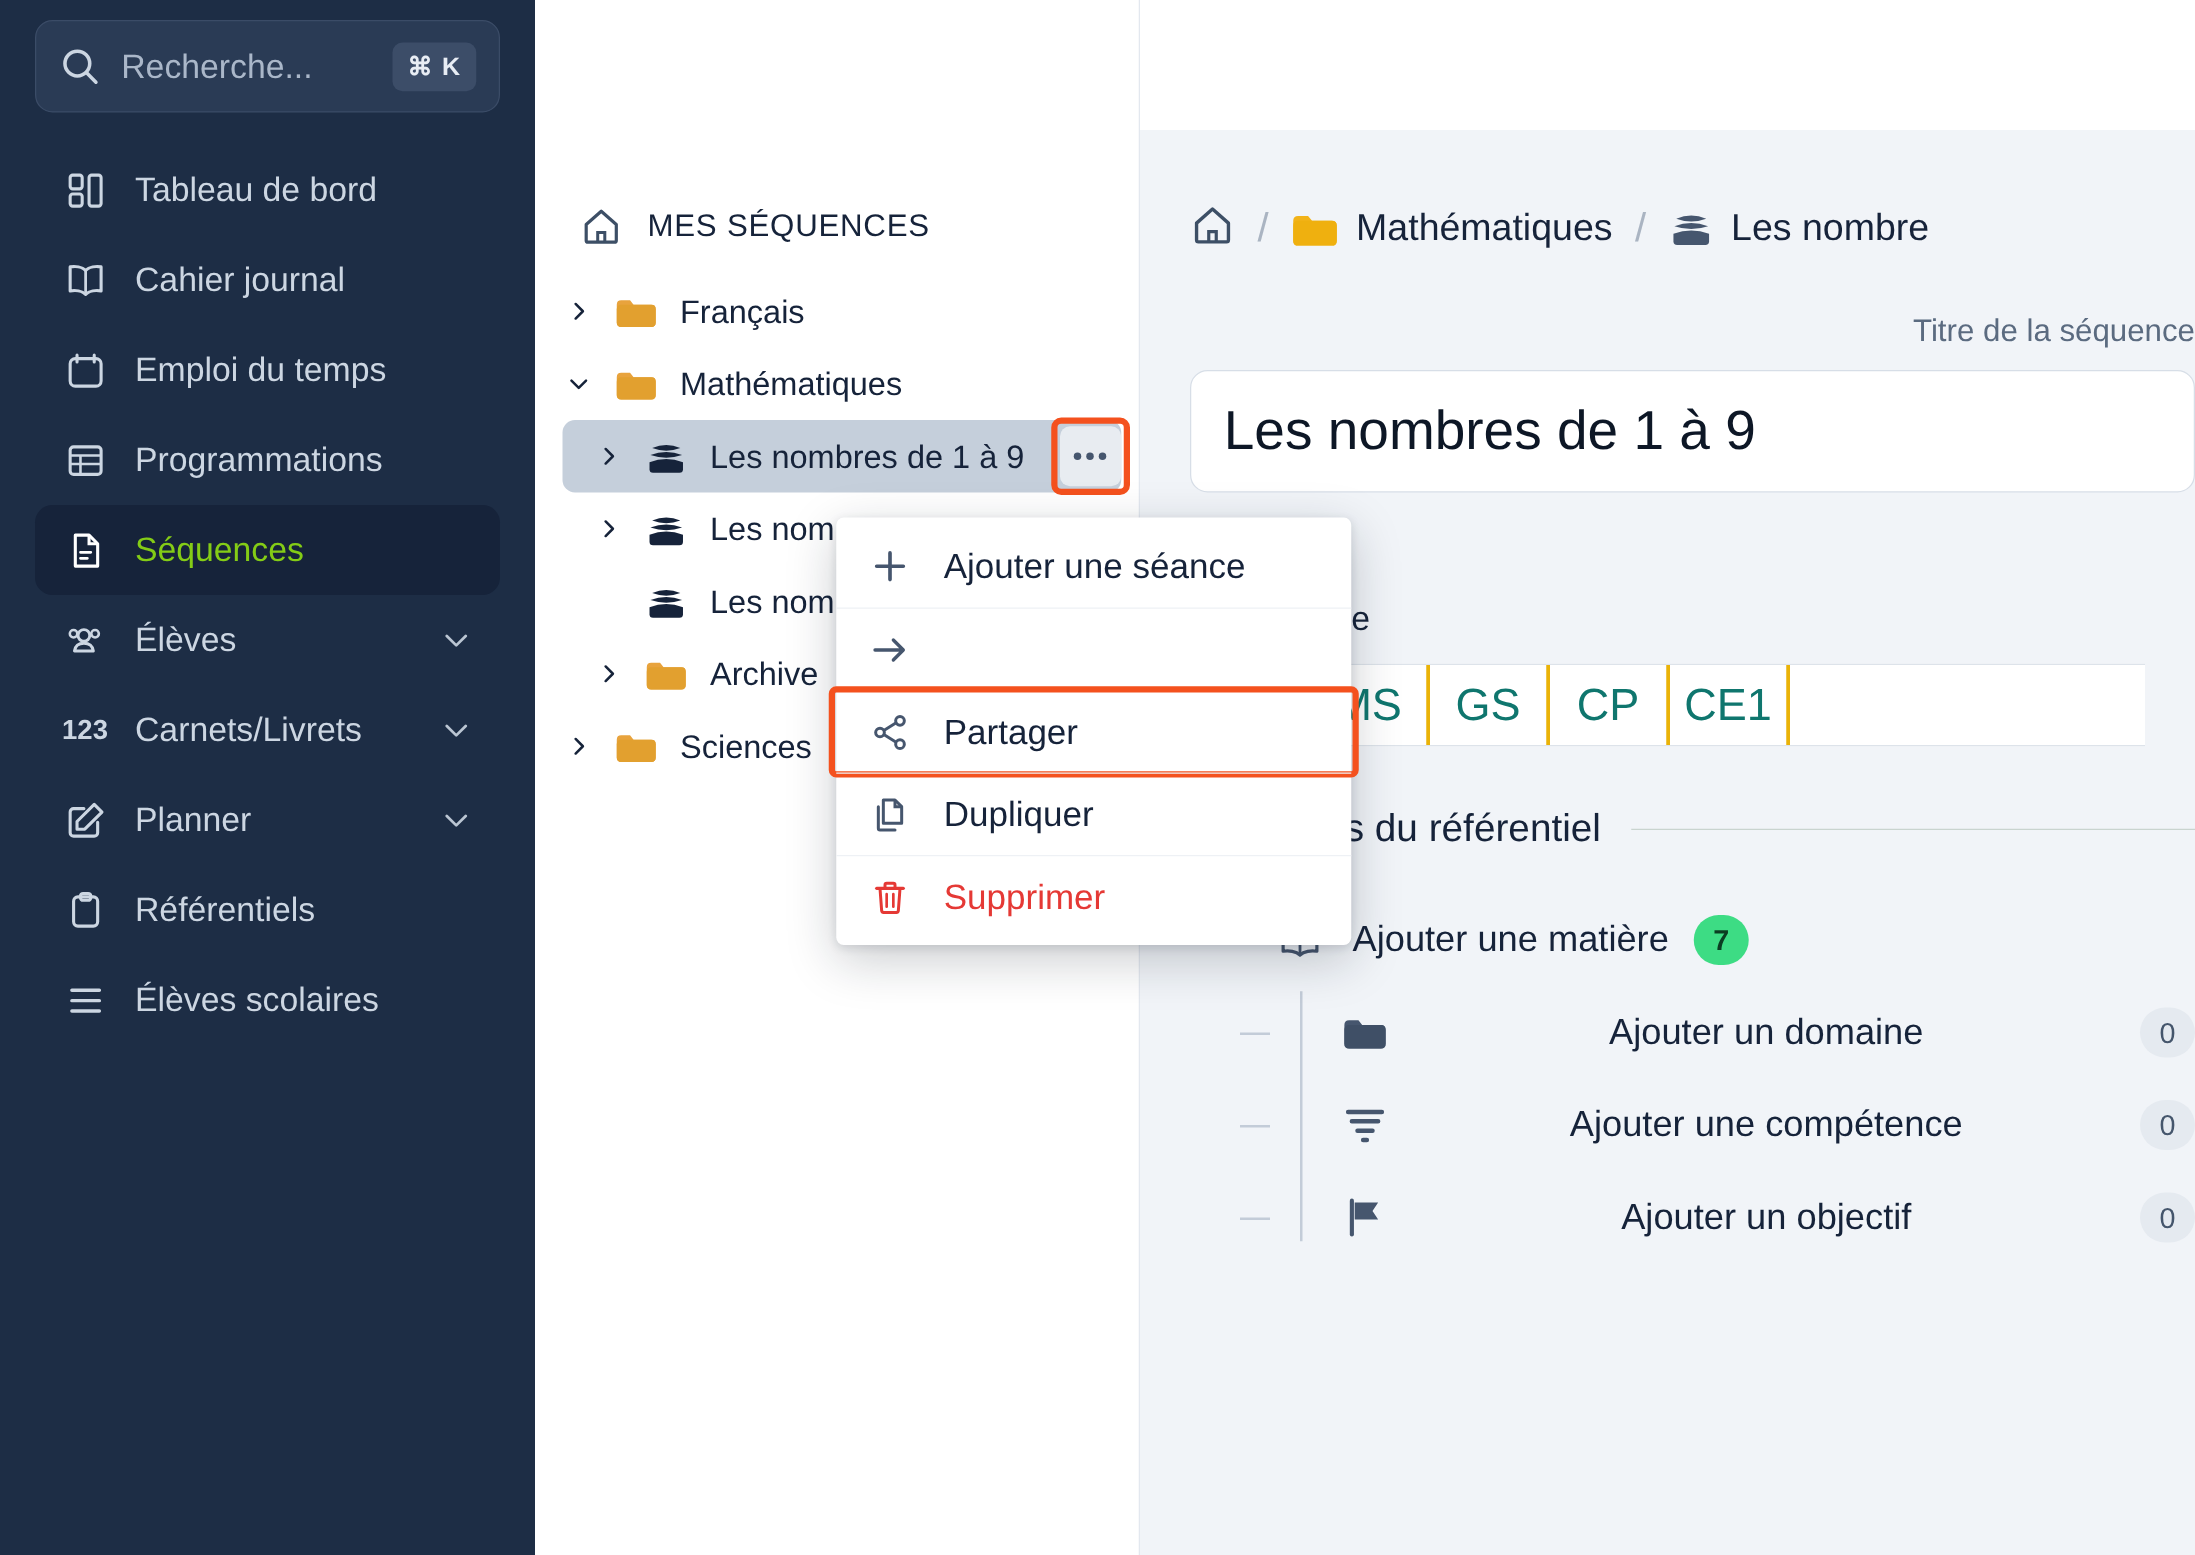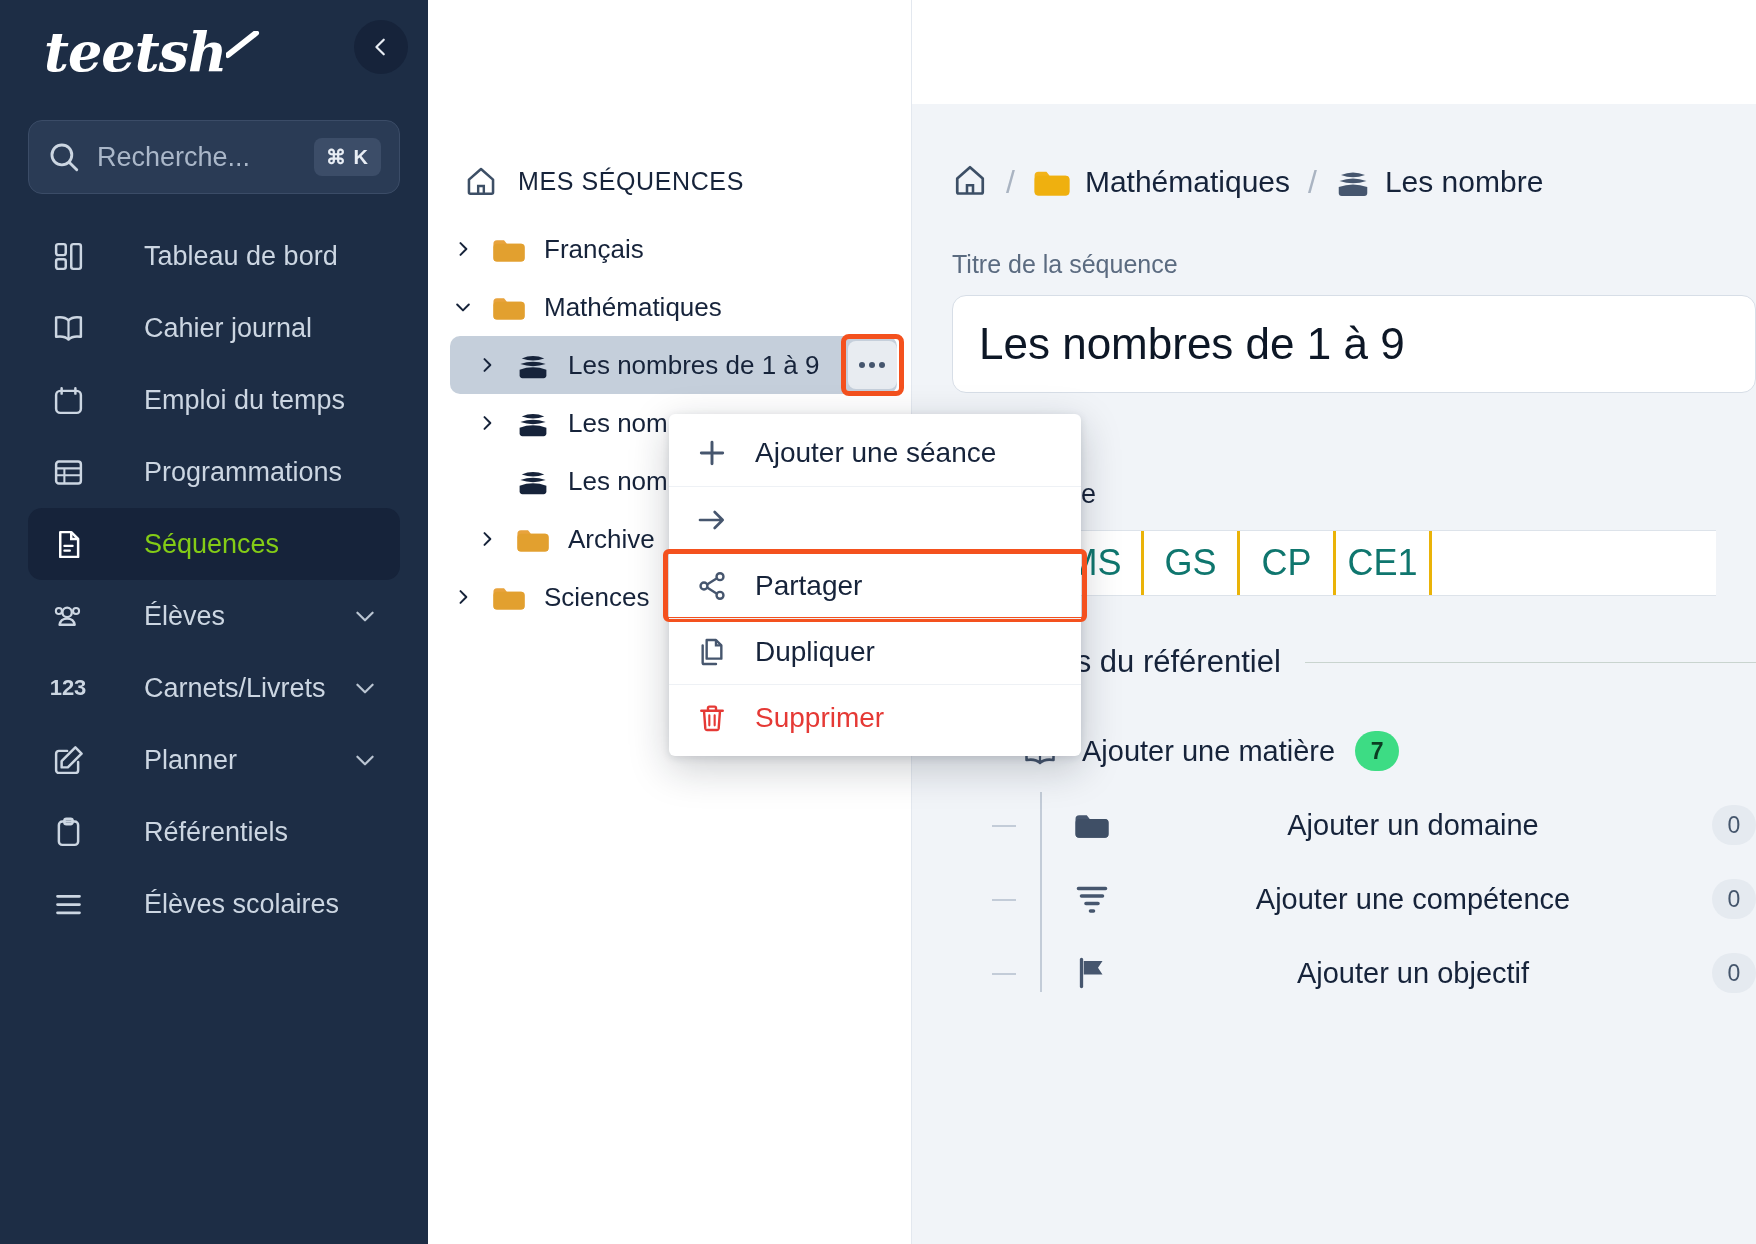--- a/index.html
+++ b/index.html
@@ -94,21 +94,21 @@
   }
   .nav-item.active {
     background: #16233a;
     color: #84cc16;
   }
   .nav-item .nicon {
     width: 36px; height: 36px; flex: 0 0 36px;
     display: flex; align-items: center; justify-content: center;
   }
   .nav-item .nicon svg { width: 33px; height: 33px; }
-  .nav-item .nlabel { flex: 1; margin-left: 36px; }
+  .nav-item .nlabel { flex: 1; }
   .nav-item .chev { width: 26px; height: 26px; flex: 0 0 26px; opacity: .9; }
   .num-icon {
     font-size: 22px; font-weight: 700; color: #ccd6e2;
     letter-spacing: 0px;
   }
 
   
   .tree-panel {
     width: 484px;
     flex: 0 0 484px;
@@ -177,21 +177,21 @@
     padding: 58px 0 0 40px;
     white-space: nowrap;
   }
   .breadcrumb .bc-home svg { width: 36px; height: 36px; }
   .breadcrumb .sep { color: #aab4c2; font-size: 32px; font-weight: 300; }
   .breadcrumb .bc-item { display: flex; align-items: center; gap: 14px; cursor: pointer; }
   .breadcrumb .bc-text { font-size: 30px; color: #16233a; }
 
   .field-label {
     padding: 48px 0 0 40px;
-    font-size: 25px; color: #5b6b80;
+    font-size: 25px; color: #5b6b80; text-align: right;
   }
   .title-input {
     margin: 16px 0 0 40px;
     height: 98px;
     background: #ffffff;
     border: 1px solid #d7dee7;
     border-radius: 14px;
     display: flex; align-items: center;
     padding: 0 26px;
     font-size: 44px;
@@ -305,33 +305,20 @@
     pointer-events: none;
   }
 </style>
 </head>
 <body>
 
 <div class="app">
 
   <div class="sidebar">
 
-    <div class="logo-row">
-      <div class="logo">
-        <span>teetsh</span>
-        <svg class="logo-tick" viewBox="0 0 34 28">
-          <path d="M2 24 L30 2" stroke="#fff" stroke-width="6" stroke-linecap="round" fill="none"></path>
-        </svg>
-      </div>
-      <div class="collapse-btn">
-        <svg viewBox="0 0 24 24">
-          <path d="M15 4 L7 12 L15 20" stroke="#e8edf4" stroke-width="2.4" fill="none" stroke-linecap="round" stroke-linejoin="round"></path>
-        </svg>
-      </div>
-    </div>
 
     <div class="search-box">
       <svg class="sicon" viewBox="0 0 24 24">
         <circle cx="10.5" cy="10.5" r="7" stroke="#ccd6e2" stroke-width="2" fill="none"></circle>
         <path d="M16 16 L21 21" stroke="#ccd6e2" stroke-width="2" stroke-linecap="round"></path>
       </svg>
       <span class="search-ph">Recherche...</span>
       <span class="kbd">⌘ K</span>
     </div>
 

